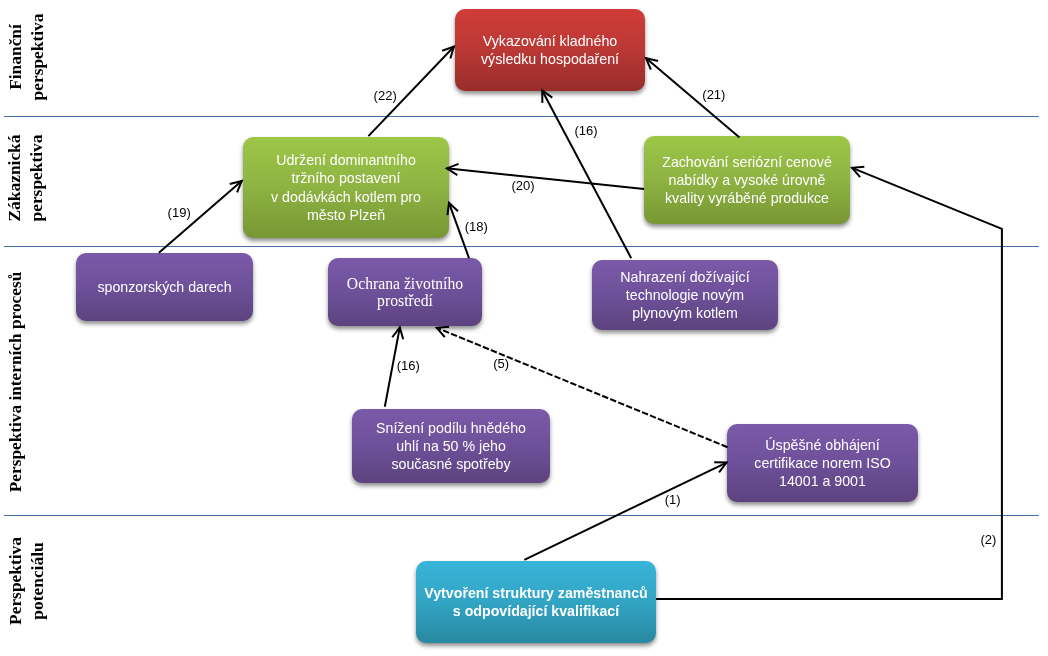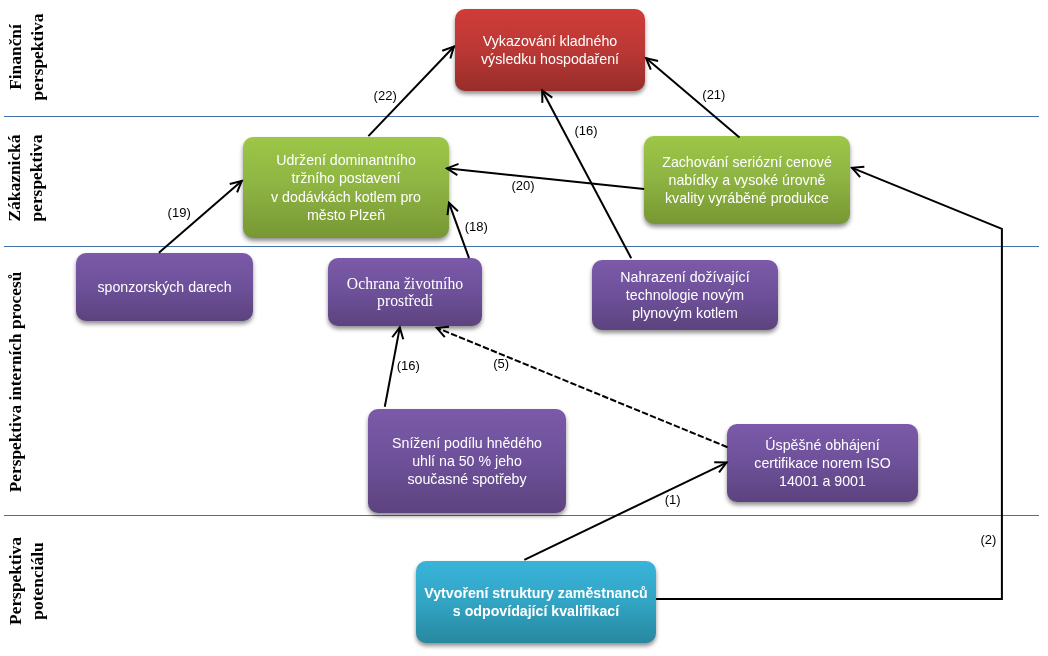--- a/index.html
+++ b/index.html
@@ -137,21 +137,21 @@
   </div>
 
   <div class="node purple" id="n6" style="left:592px;top:260px;width:186px;height:70px">
     <span class="txt">
       <span class="tl">Nahrazení dožívající</span>
         <span class="tl">technologie novým</span>
         <span class="tl">plynovým kotlem</span>
     </span>
   </div>
 
-  <div class="node purple" id="n7" style="left:368px;top:409px;width:198px;height:104px">
+  <div class="node purple" id="n7" style="left:352px;top:409px;width:198px;height:74px">
     <span class="txt">
       <span class="tl">Snížení podílu hnědého</span>
         <span class="tl">uhlí na 50 % jeho</span>
         <span class="tl">současné spotřeby</span>
     </span>
   </div>
 
   <div class="node purple" id="n8" style="left:727px;top:424px;width:191px;height:78px">
     <span class="txt">
       <span class="tl">Úspěšné obhájení</span>

